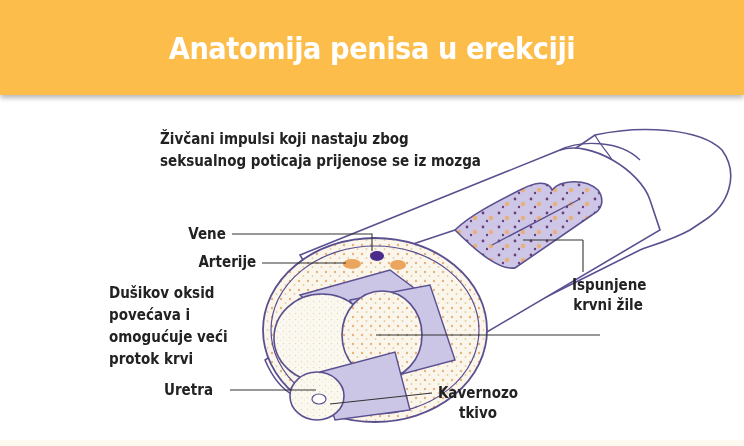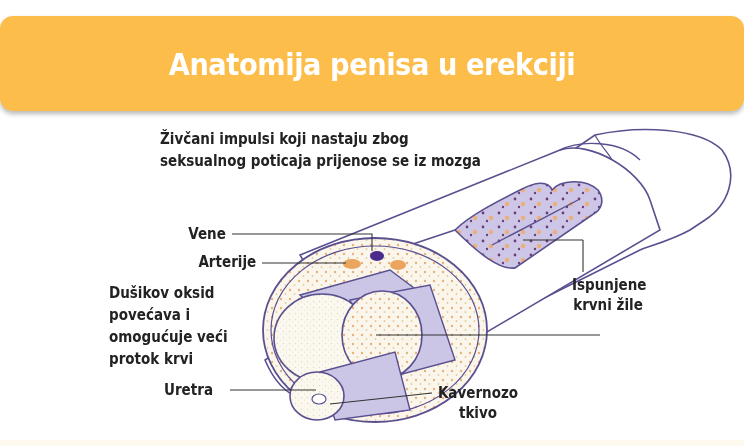--- a/index.html
+++ b/index.html
@@ -3,26 +3,25 @@
 <meta charset="utf-8">
 <style>
   html, body { margin: 0; padding: 0; }
   body {
     width: 744px; height: 446px; overflow: hidden;
     background: #ffffff;
     font-family: "DejaVu Sans", sans-serif;
     position: relative;
   }
   .header {
-    position: absolute; left: 0; top: 16px; width: 744px; height: 95px;
+    position: absolute; left: 0; top: 0; width: 744px; height: 95px;
     background: #fdbd4a;
     box-shadow: 0 3px 5px rgba(0,0,0,0.28);
     display: flex; align-items: center; justify-content: center;
     z-index: 2;
-    border-radius: 13px;
   }
   .header-title {
     color: #ffffff; font-weight: bold; font-size: 31px; letter-spacing: -0.5px;
     font-family: "DejaVu Sans", sans-serif;
     transform: scaleX(0.88);
   }
   .footer-strip {
     position: absolute; left: 0; top: 440px; width: 744px; height: 6px;
     background: #fdf9ee;
   }

